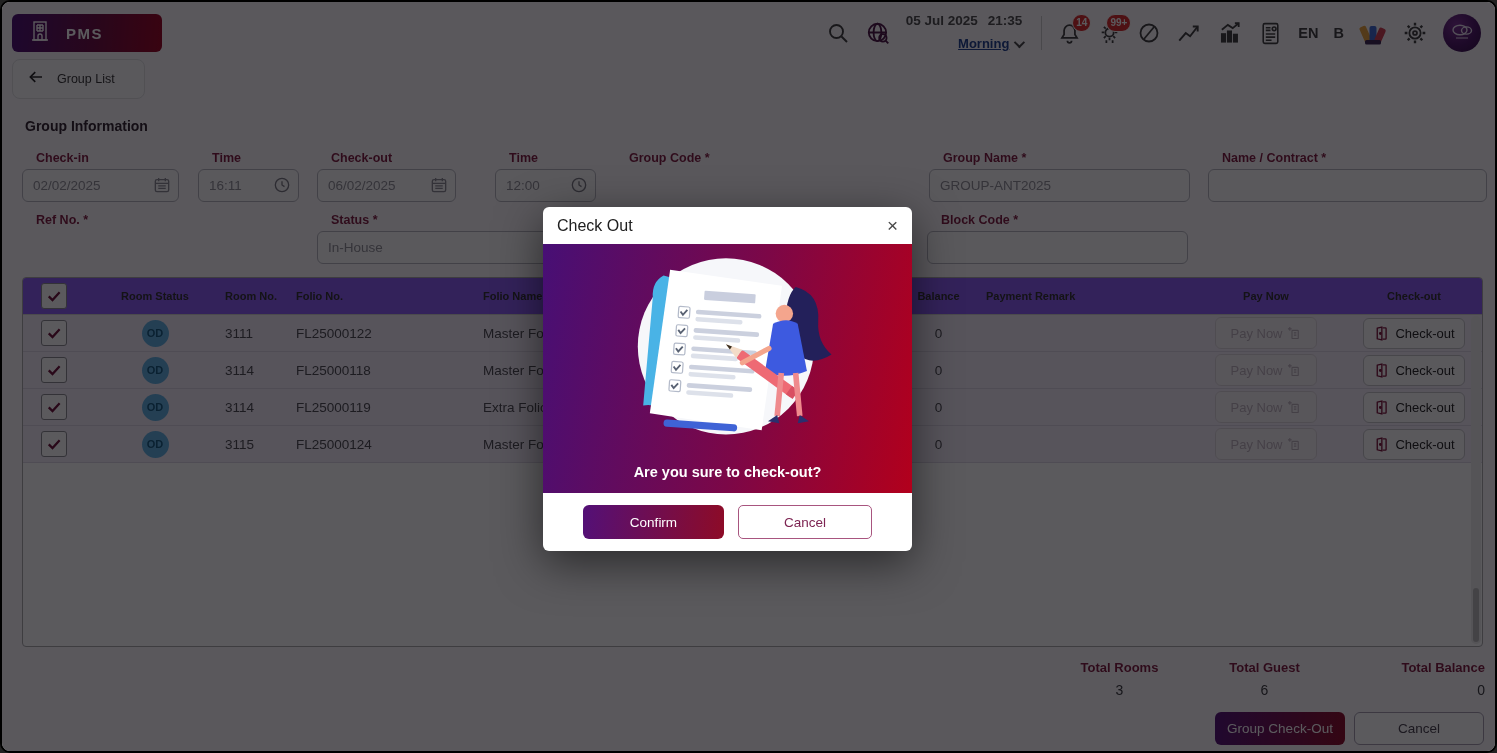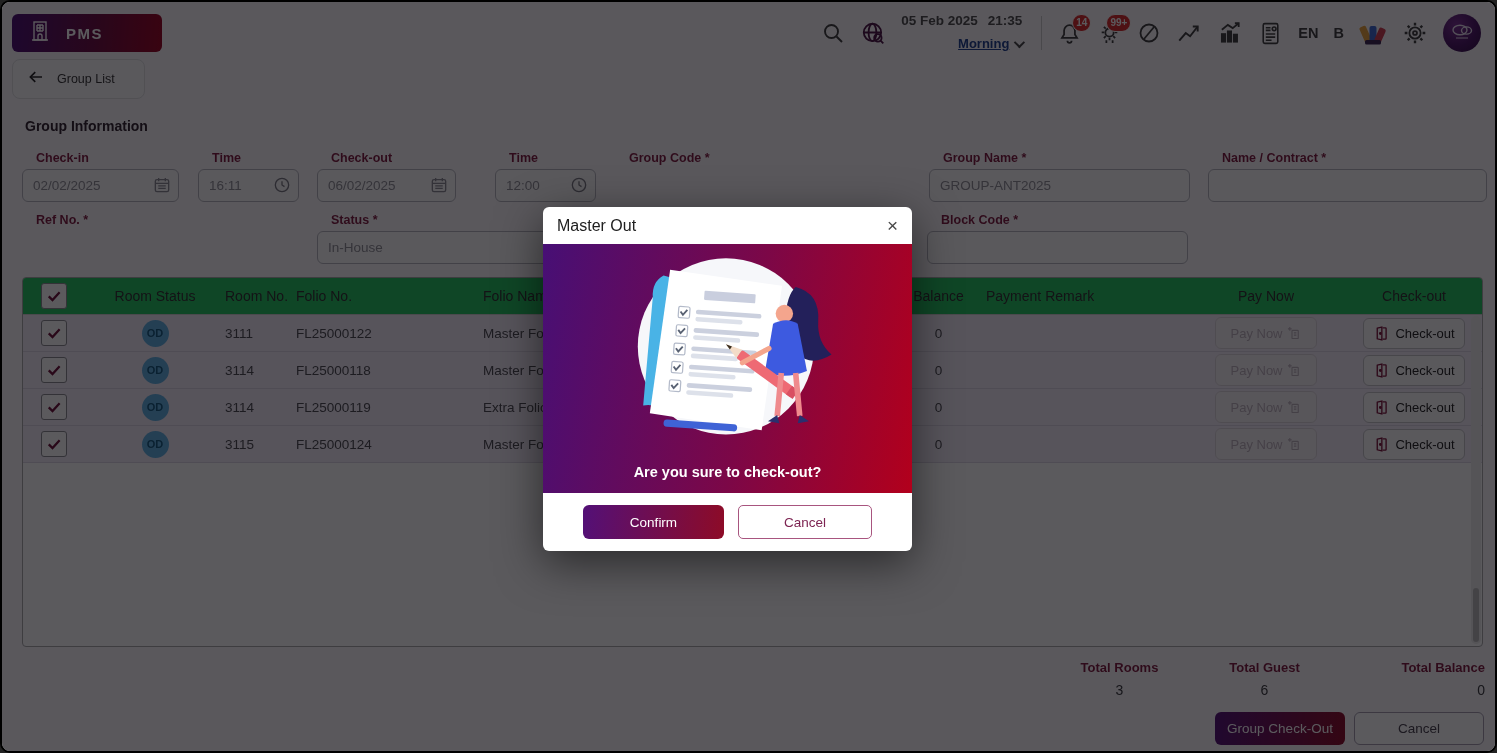--- a/index.html
+++ b/index.html
@@ -45,21 +45,21 @@
   .fbox { position:relative; height:33px; }
   .finput { width:100%; height:33px; border:1px solid #b7b7bf; border-radius:6px; background:#fbfbfc;
             padding:0 30px 0 10px; font-size:13.5px; color:#8f8f96; font-family:"Liberation Sans",sans-serif; }
   .finput.noicon { padding-right:10px; }
   .fic { position:absolute; right:7px; top:6px; }
 
   
   .table-wrap { position:absolute; left:20px; top:275px; width:1461px; height:370px;
                 background:#fff; border:1px solid #a9a9ab; border-radius:4px; overflow:hidden; }
   .tgrid { display:grid; grid-template-columns:62px 140px 71px 167px 428px 95px 200px 160px 136px; align-items:center; }
-  .thead { height:37px; background:#22c55e; border-bottom:1px solid #cfcfd1; font-size:14px; font-weight:normal; color:#2f2f31; }
+  .thead { height:37px; background:#8b5cf6; border-bottom:1px solid #cfcfd1; font-size:11px; font-weight:bold; color:#2f2f31; }
   .trow { height:37px; background:#f2ecf8; border-bottom:1px solid #ddd5e3; font-size:13.5px; color:#4a4a50; }
   .cell { padding:0; }
   .c-center { text-align:center; display:flex; justify-content:center; align-items:center; }
   .c-name { padding-left:20px; }
   .checkbox { width:26px; height:26px; background:#fff; border:1.5px solid #8b8b90; border-radius:3px;
               display:flex; align-items:center; justify-content:center; cursor:pointer; }
   .od { width:27px; height:27px; border-radius:50%; background:#5fb0e2; color:#14587e; font-size:11px;
         font-weight:bold; display:inline-flex; align-items:center; justify-content:center; }
   .paynow { height:32px; width:102px; background:#f7f4f7; border:1px solid #ddd7dd; border-radius:6px;
             color:#bdb2bd; font-size:13px; display:inline-flex; align-items:center; justify-content:center; gap:4px;
@@ -132,21 +132,21 @@
       <svg width="26" height="26" viewBox="0 0 24 24" fill="none" stroke="#4a1343" stroke-width="1.7">
         <circle cx="11.5" cy="11.5" r="8"></circle>
           <ellipse cx="11.5" cy="11.5" rx="3.6" ry="8"></ellipse>
         <line x1="3.5" y1="11.5" x2="19.5" y2="11.5"></line>
         <circle cx="16.5" cy="16.5" r="3.4"></circle>
           <line x1="19" y1="19" x2="21.5" y2="21.5"></line>
       </svg>
     </span>
     <div class="dt-block">
       <div class="dt-line1">
-        <span>05 Feb 2025</span><span class="t">21:35</span>
+        <span>05 Jul 2025</span><span class="t">21:35</span>
       </div>
       <div>
         <span class="shift-link">Morning</span><span class="chev"></span>
       </div>
     </div>
     <span class="vdiv"></span>
     <span class="hicon">
       <svg width="25" height="25" viewBox="0 0 24 24" fill="none" stroke="#3d3d3d" stroke-width="1.7">
         <path d="M12 4a5.2 5.2 0 0 0-5.2 5.2V13l-2 3.2h14.4l-2-3.2V9.2A5.2 5.2 0 0 0 12 4z"></path>
         <path d="M10 19a2 2 0 0 0 4 0"></path>
@@ -523,21 +523,21 @@
     <div class="tv">0</div>
   </div>
 
   <button class="btn-grad b-groupout">Group Check-Out</button>
   <button class="btn-outline b-cancel">Cancel</button>
 
   <div class="backdrop"></div>
 
   <div class="modal">
     <div class="m-head">
-      <span class="m-title">Master Out</span>
+      <span class="m-title">Check Out</span>
       <span class="m-close">×</span>
     </div>
     <div class="m-body">
       <svg width="250" height="205" viewBox="0 0 240 200" style="margin-top:6px;">
         <circle cx="118" cy="94" r="86" fill="#f6f7fa"></circle>
         <g transform="rotate(4 100 100)">
           <path d="M52 28 q-11 7 -9 22 l-2 106 q13 -3 16 5 l5 -131 z" fill="#49b3e6"></path>
           <polygon points="58,22 168,30 158,172 48,163" fill="#ffffff"></polygon>
           <rect x="93" y="40" width="50" height="9" rx="1" fill="#c9cede"></rect>
           <g fill="#cbd0de">

